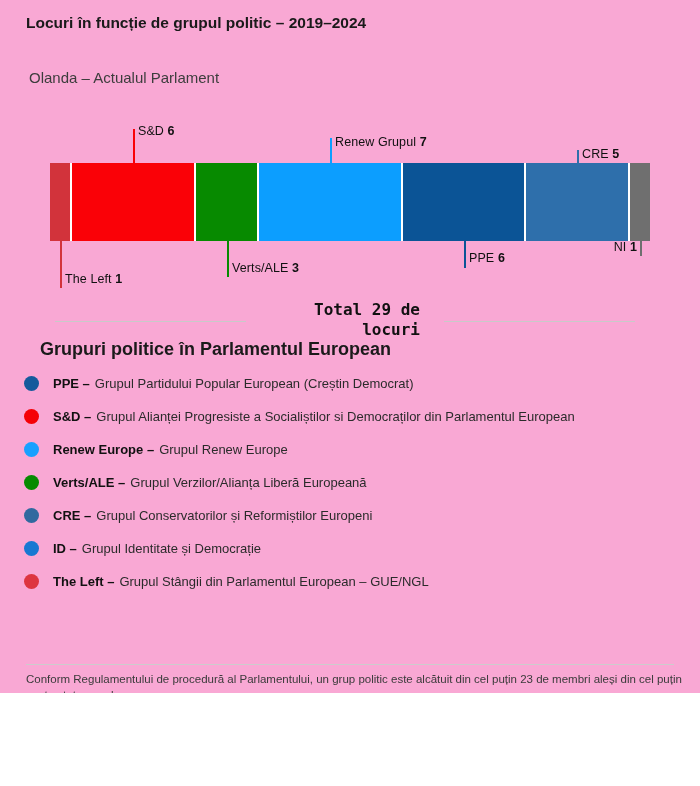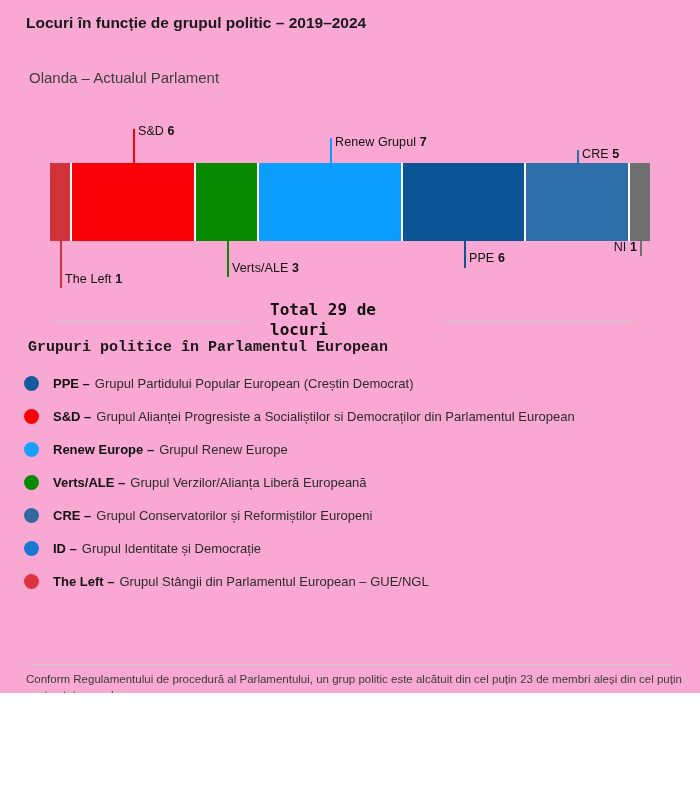--- a/index.html
+++ b/index.html
@@ -24,26 +24,26 @@
   .callout-label {
     position:absolute; font-size:12.5px; color:#111111; white-space:nowrap;
     letter-spacing:0.1px;
   }
   .callout-label b { font-weight:bold; }
   .total-row {
     position:absolute; left:55px; top:300px; width:580px; display:flex;
   }
   .total-line { flex:1; height:1px; background:#c9c9c9; margin-top:21px; }
   .total-text {
-    width:150px; margin:0 24px; text-align:left;
+    width:150px; margin:0 24px; text-align:right;
     font-family:"DejaVu Sans Mono", monospace; font-weight:bold;
     font-size:16px; line-height:19.5px; color:#111111;
   }
   .legend-heading {
-    left:28px; top:339px; font-size:15px; font-weight:bold; color:#1a1a1a;font-family:Liberation Mono, monospace;
+    left:40px; top:339px; font-size:18px; font-weight:bold; color:#1a1a1a;
   }
   .legend { position:absolute; left:24px; top:367px; width:664px; }
   .legend-row { display:flex; align-items:center; height:33px; }
   .legend-dot {
     width:15px; height:15px; border-radius:50%; margin-right:14px; flex:none;
   }
   .legend-text { font-size:13px; color:#2b2b2b; white-space:nowrap; }
   .legend-abbr { font-weight:bold; color:#111111; margin-right:5px; }
   .rule { position:absolute; left:26px; width:648px; height:1px; background:#cccccc; }
   .rule-top { top:664px; }

